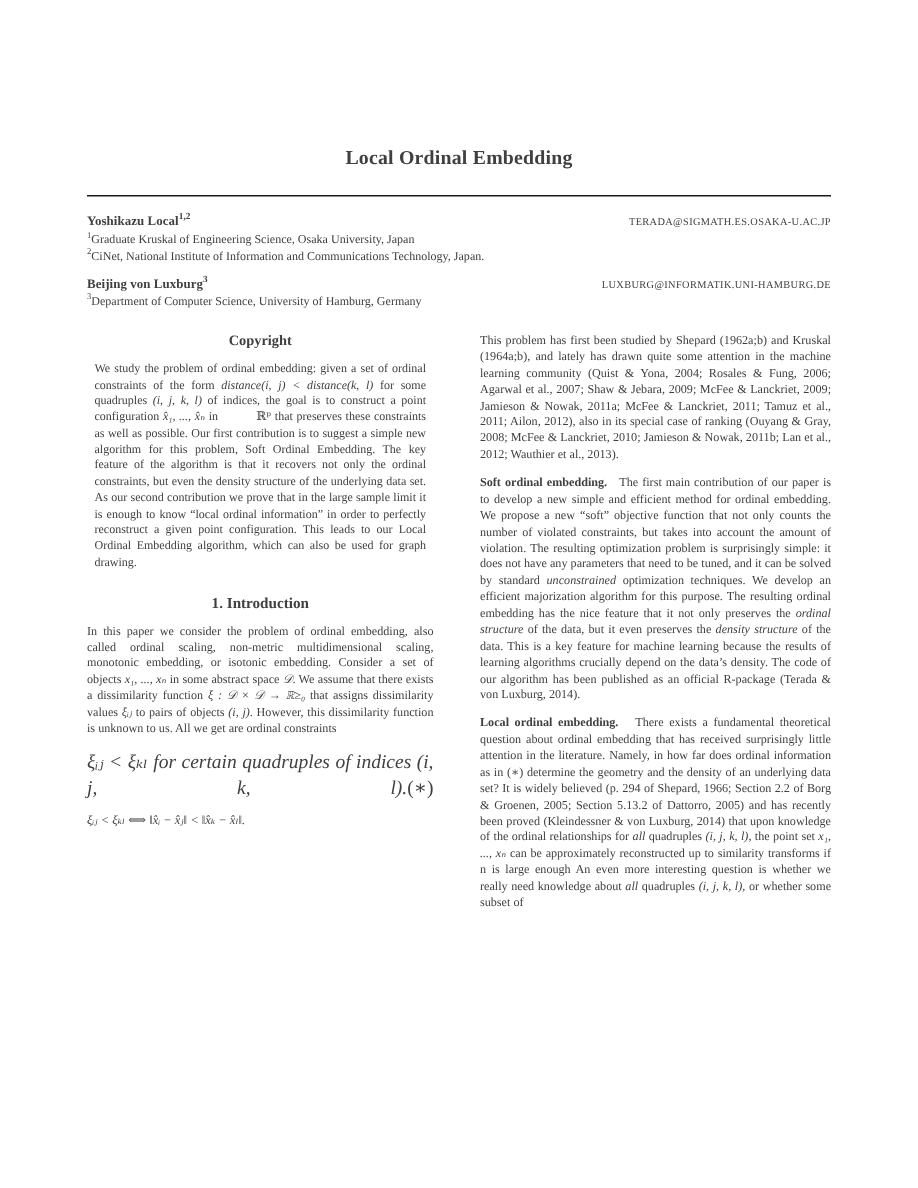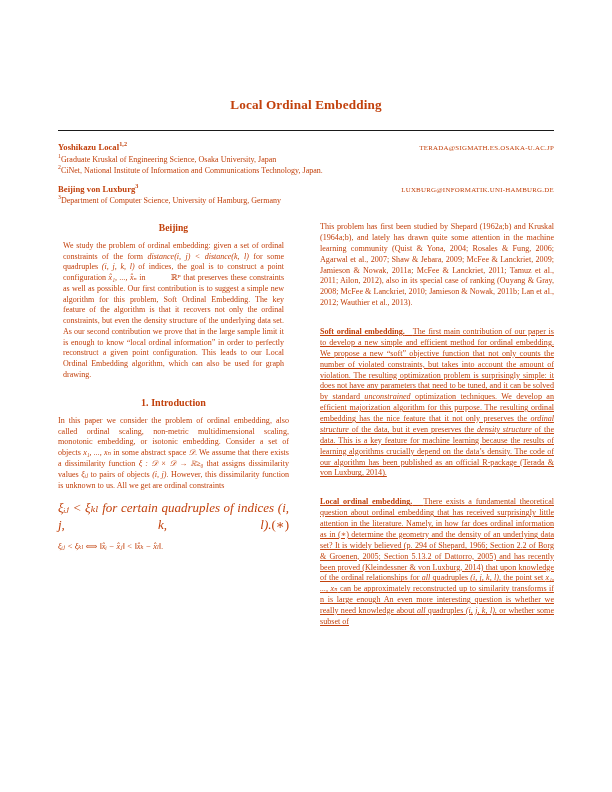--- a/index.html
+++ b/index.html
@@ -6,21 +6,21 @@
     margin: 0;
     padding: 0;
     background: #ffffff;
   }
   .page {
     position: relative;
     width: 612px;
     height: 636px;
     background: #ffffff;
     font-family: "Liberation Serif", "DejaVu Serif", serif;
-    color: #c2410c;
+    color: #404040;
     overflow: hidden;
   }
   .content {
     position: absolute;
     left: 58px;
     top: 0;
     width: 496px;
   }
 
   
@@ -113,21 +113,21 @@
   .section-head {
     font-weight: bold;
     font-size: 10.1px;
     margin: 15px 0 6.5px 0;
     text-align: center;
   }
   .para {
     margin: 0 0 0 0;
     text-indent: 0;
   }
-  .para + .para { margin-top: 18px; text-decoration: underline; }
+  .para + .para { margin-top: 8px; }
 
   .eq {
     text-align: left;
     margin: 7px 0 7px 0;
     font-style: italic;
     font-size: 8.3px;
   }
   .eq-star {
     display: block;
     text-align: justify;
@@ -196,21 +196,21 @@
       </div>
 
     </div>
 
   </div>
 
   <div class="columns">
 
     <div class="col col-left">
 
-      <div class="abstract-head">Beijing</div>
+      <div class="abstract-head">Copyright</div>
 
       <div class="abstract-body">
         <p><span>We study the problem of ordinal embedding: given a set of ordinal constraints of the form </span><span class="mathit">distance(i, j) &lt; distance(k, l)</span><span> for some quadruples </span><span class="mathit">(i, j, k, l)</span><span> of indices, the goal is to construct a point configuration </span><span class="mathit">x̂₁, ..., x̂ₙ</span><span> in </span><span class="mathbb">ℝᵖ</span><span> that preserves these constraints as well as possible. Our first contribution is to suggest a simple new algorithm for this problem, Soft Ordinal Embedding. The key feature of the algorithm is that it recovers not only the ordinal constraints, but even the density structure of the underlying data set. As our second contribution we prove that in the large sample limit it is enough to know “local ordinal information” in order to perfectly reconstruct a given point configuration. This leads to our Local Ordinal Embedding algorithm, which can also be used for graph drawing.</span></p>
       </div>
 
       <div class="section-head"><span>1.</span>&nbsp;<span>Introduction</span></div>
 
       <p class="para"><span>In this paper we consider the problem of ordinal embedding, also called ordinal scaling, non-metric multidimensional scaling, monotonic embedding, or isotonic embedding. Consider a set of objects </span><span class="mathit">x₁, ..., xₙ</span><span> in some abstract space </span><span class="mathit">𝒟</span><span>. We assume that there exists a dissimilarity function </span><span class="mathit">ξ : 𝒟 × 𝒟 → ℝ≥₀</span><span> that assigns dissimilarity values </span><span class="mathit">ξᵢⱼ</span><span> to pairs of objects </span><span class="mathit">(i, j)</span><span>. However, this dissimilarity function is unknown to us. All we get are ordinal constraints</span></p>
 
       <div class="eq-star"><span class="mathit">ξᵢⱼ &lt; ξₖₗ for certain quadruples of indices (i, j, k, l).</span><span>(∗)</span></div>

